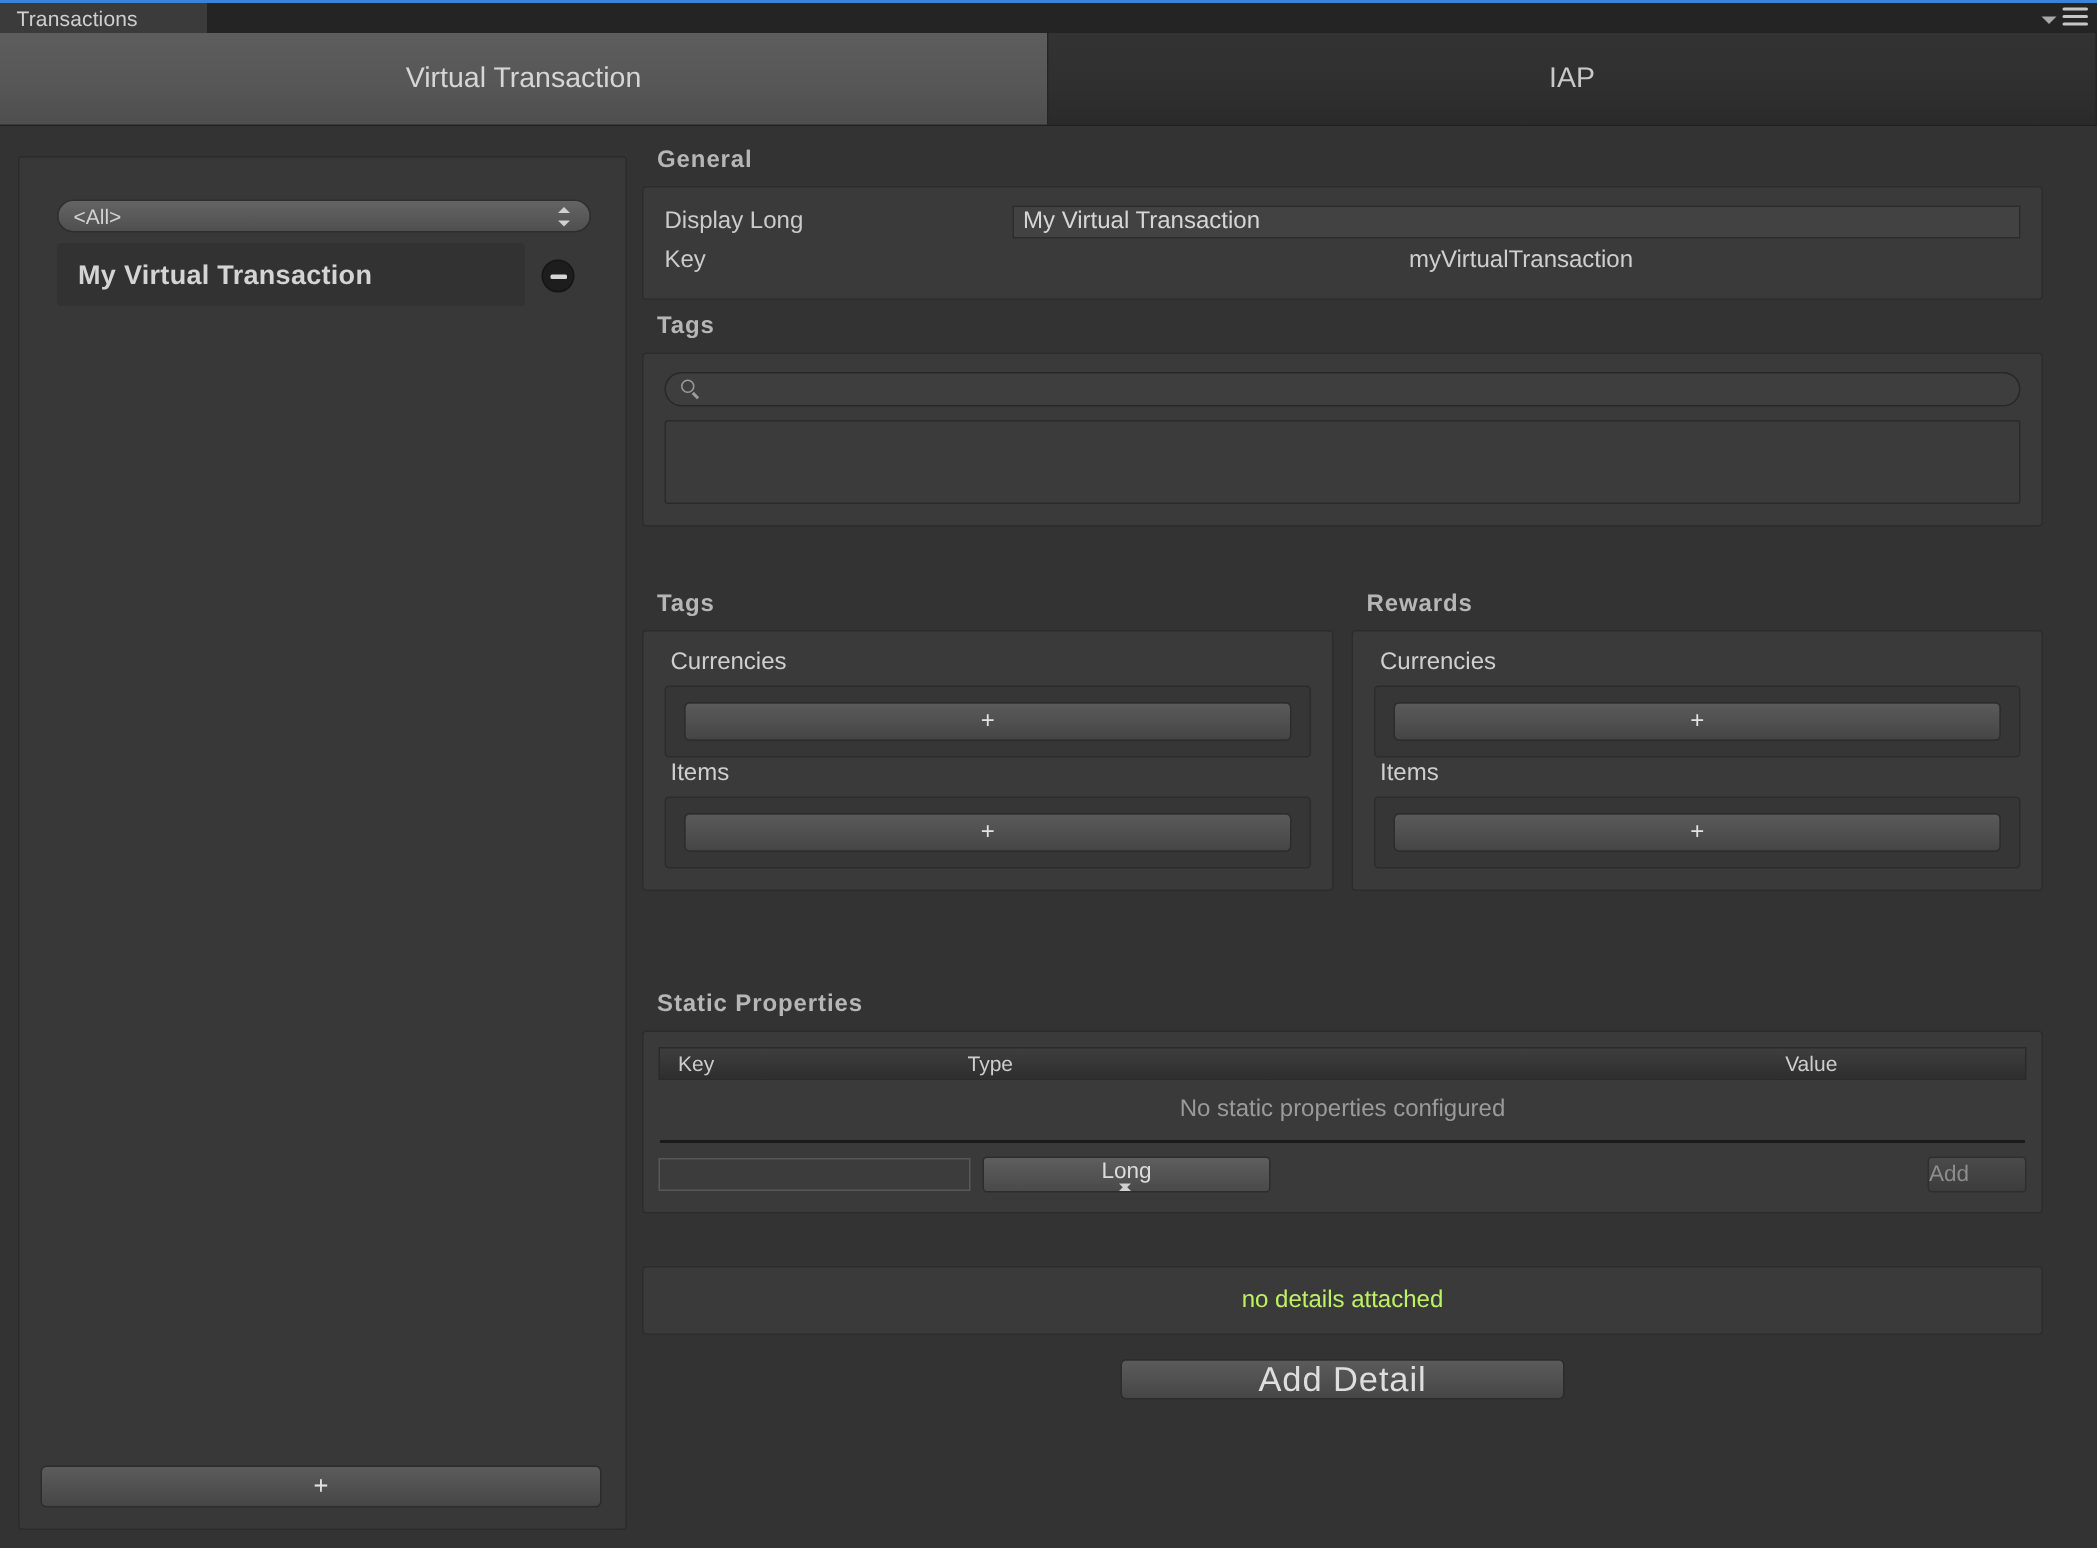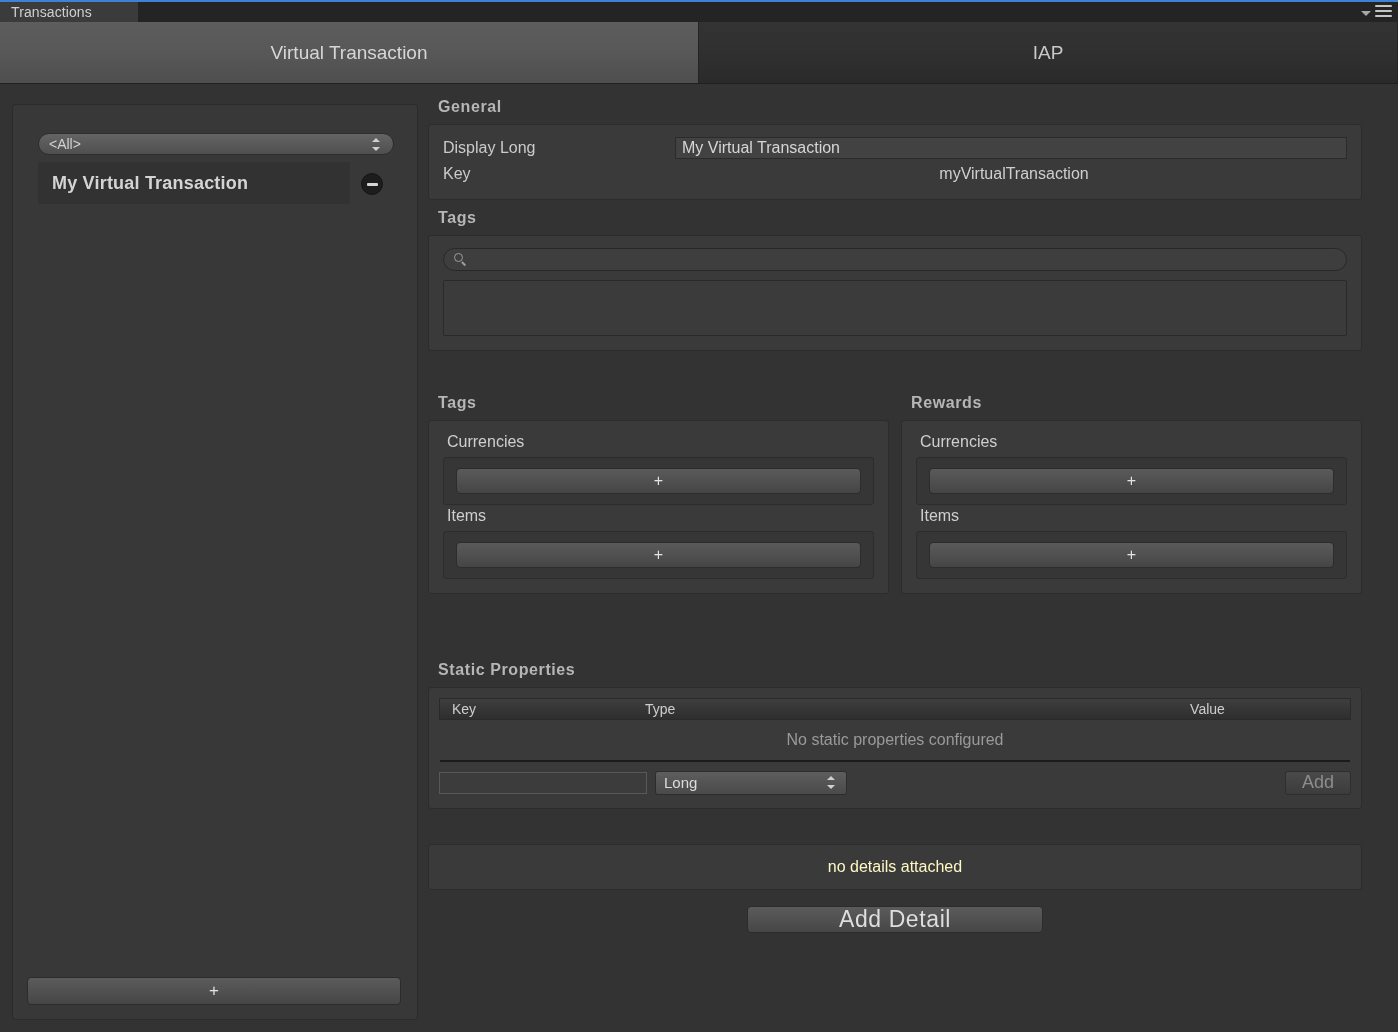--- a/index.html
+++ b/index.html
@@ -212,36 +212,36 @@
   .sp-addrow { height: 34px; display: flex; align-items: center; padding-top: 7px; }
   .sp-key-input {
     width: 208px; height: 22px; background: #3c3c3c;
     border: 1px solid #585858;
   }
   .sp-type-dd {
     margin-left: 8px; width: 192px; height: 24px;
     background: linear-gradient(to bottom, #5e5e5e 0%, #545454 48%, #4a4a4a 100%);
     border: 1px solid #2d2d2d; border-radius: 3px;
     display: flex; align-items: center; padding: 0 8px;
-    font-size: 15px; color: #dcdcdc;
+    font-size: 15px; color: #dcdcdc; flex-direction: column;
   }
   .sp-type-dd .lbl { flex: 1; }
   .sp-add-btn {
     margin-left: auto; width: 66px; height: 24px;
     background: linear-gradient(to bottom, #4a4a4a 0%, #434343 50%, #3c3c3c 100%);
     border: 1px solid #2e2e2e; border-radius: 3px;
-    display: flex; align-items: center; justify-content: center;
-    font-size: 18px; color: #8d8d8d;
+    display: flex; align-items: center; justify-content: flex-start;
+    font-size: 15px; color: #8d8d8d;
   }
 
   
   .dd-wrap { position: absolute; left: 0; top: 760px; width: 934px; }
   .dd-box {
     height: 46px; display: flex; align-items: center; justify-content: center;
-    font-size: 16px; color: #fef9c3;
+    font-size: 16px; color: #bef264;
   }
   .dd-add-btn {
     margin: 16px auto 0 auto; width: 296px; height: 27px;
     background: linear-gradient(to bottom, #5b5b5b 0%, #525252 45%, #464646 100%);
     border: 1px solid #2c2c2c; border-radius: 4px;
     display: flex; align-items: center; justify-content: center;
     font-size: 23px; color: #dedede; letter-spacing: 0.6px;
   }
 </style>
 </head>

